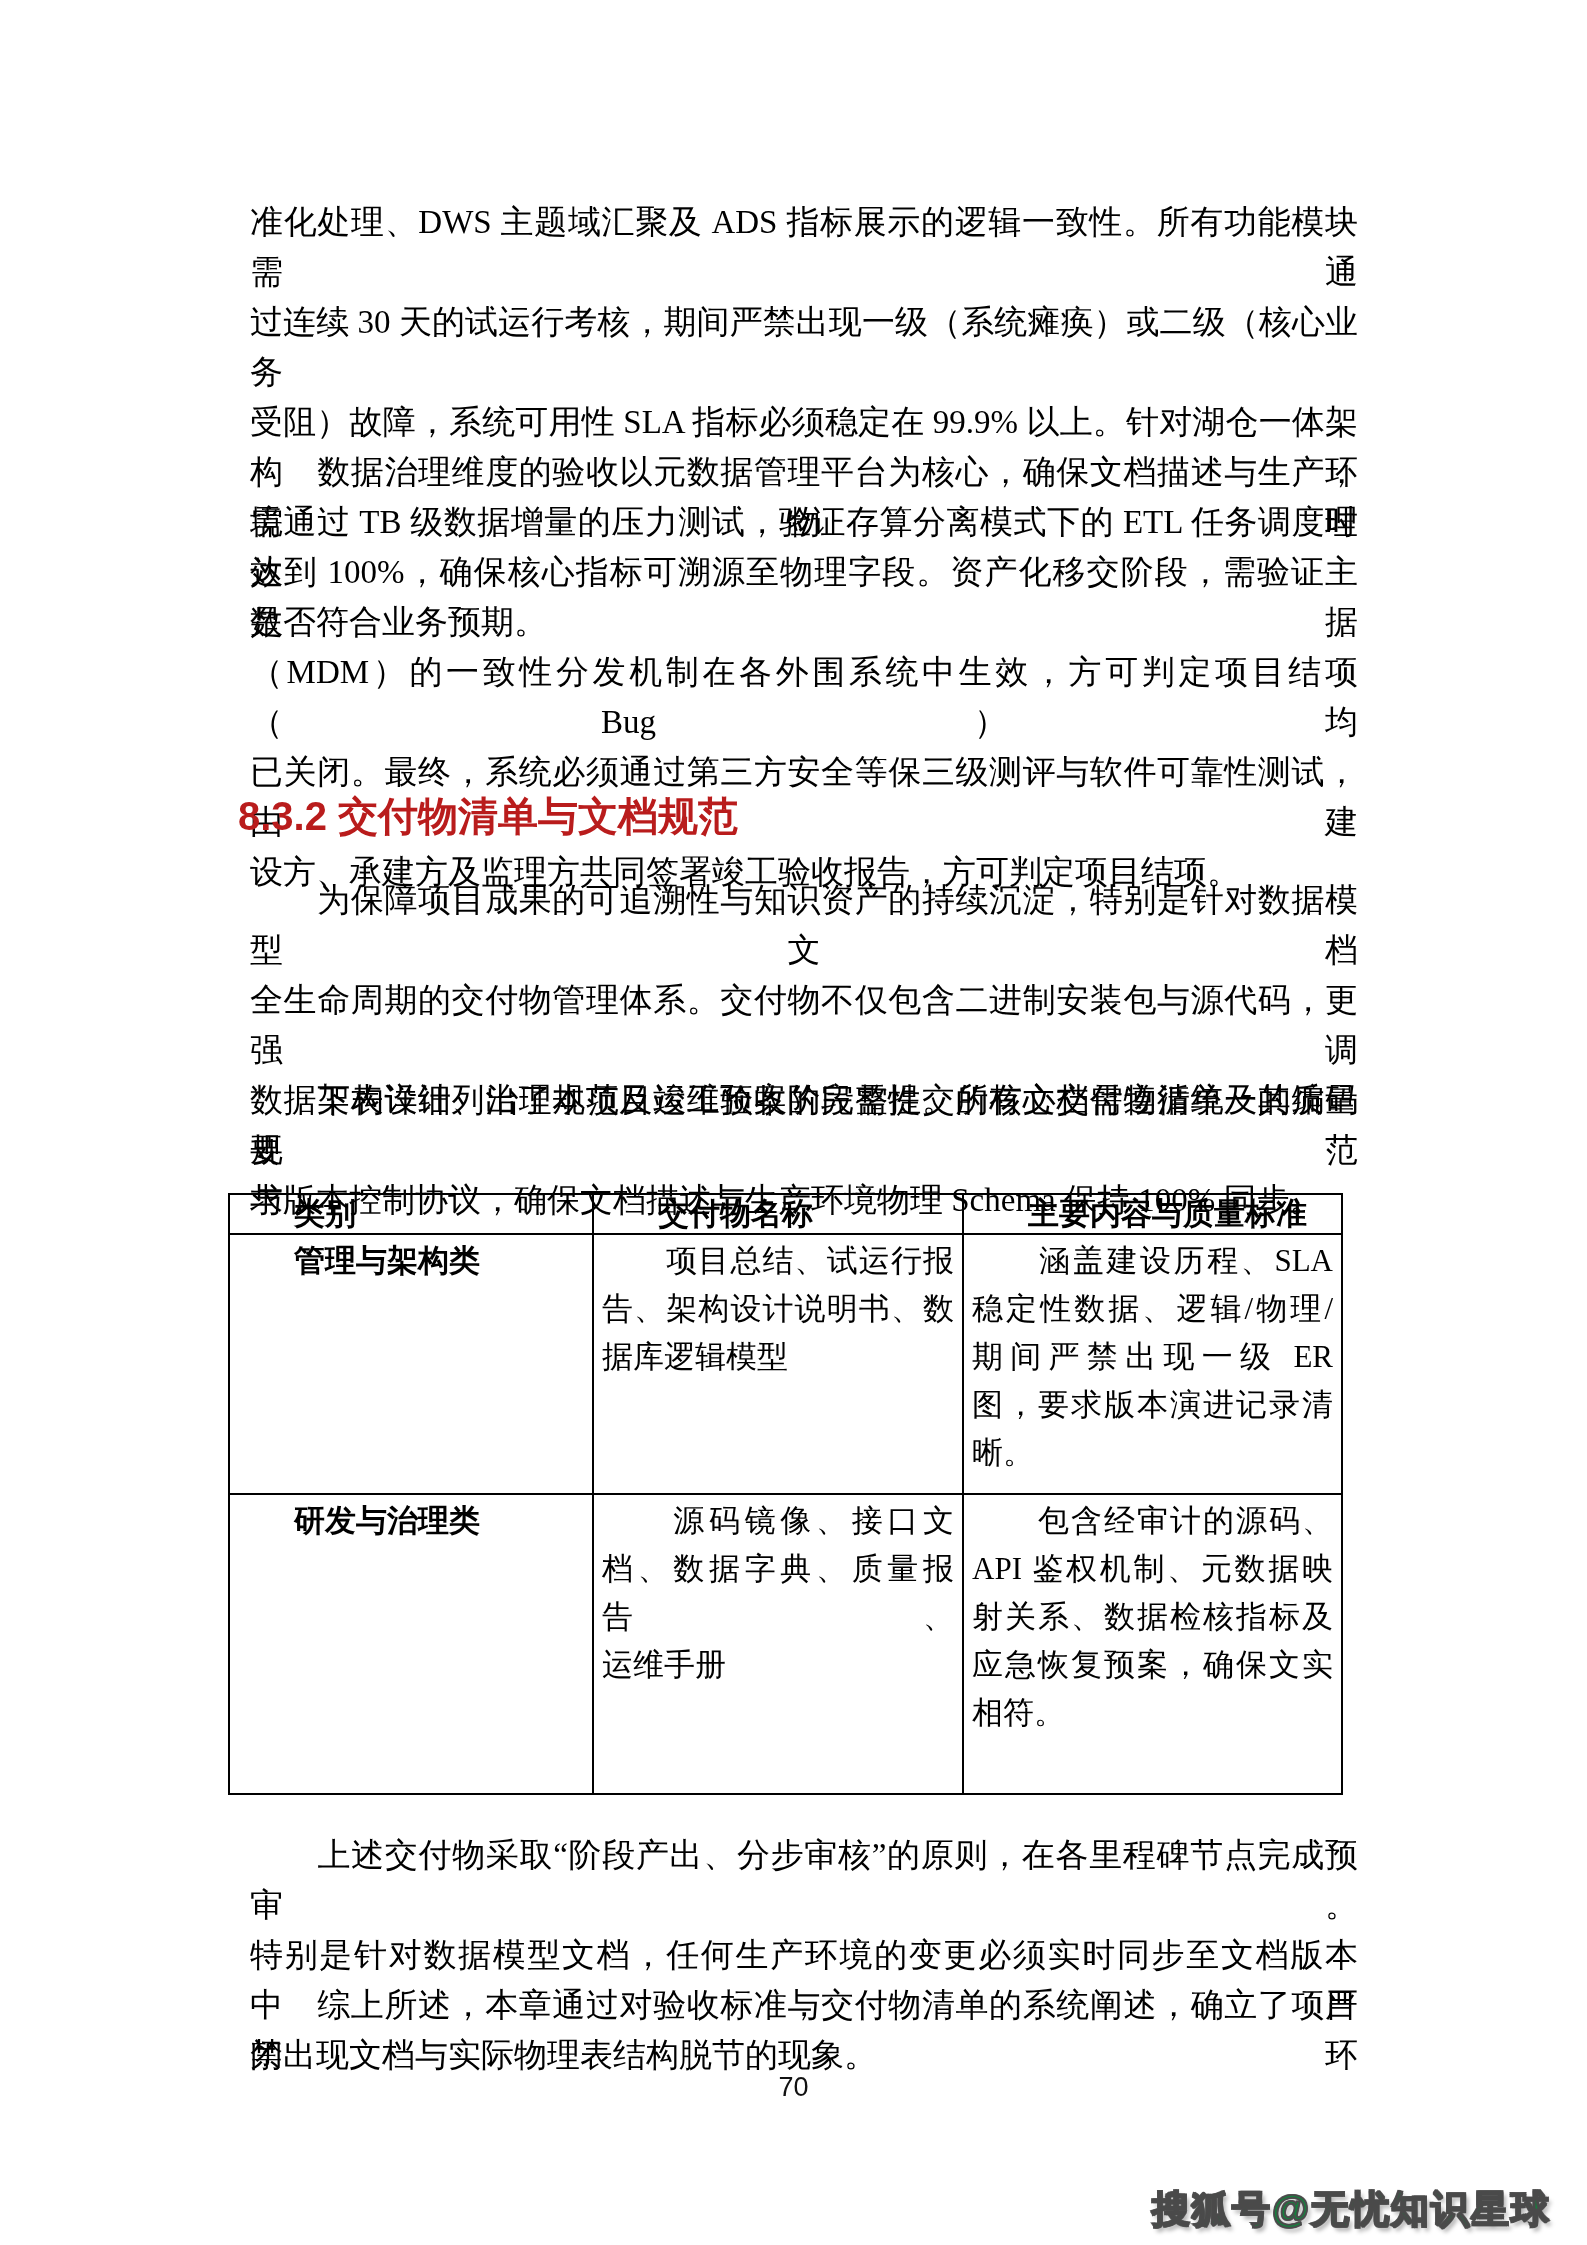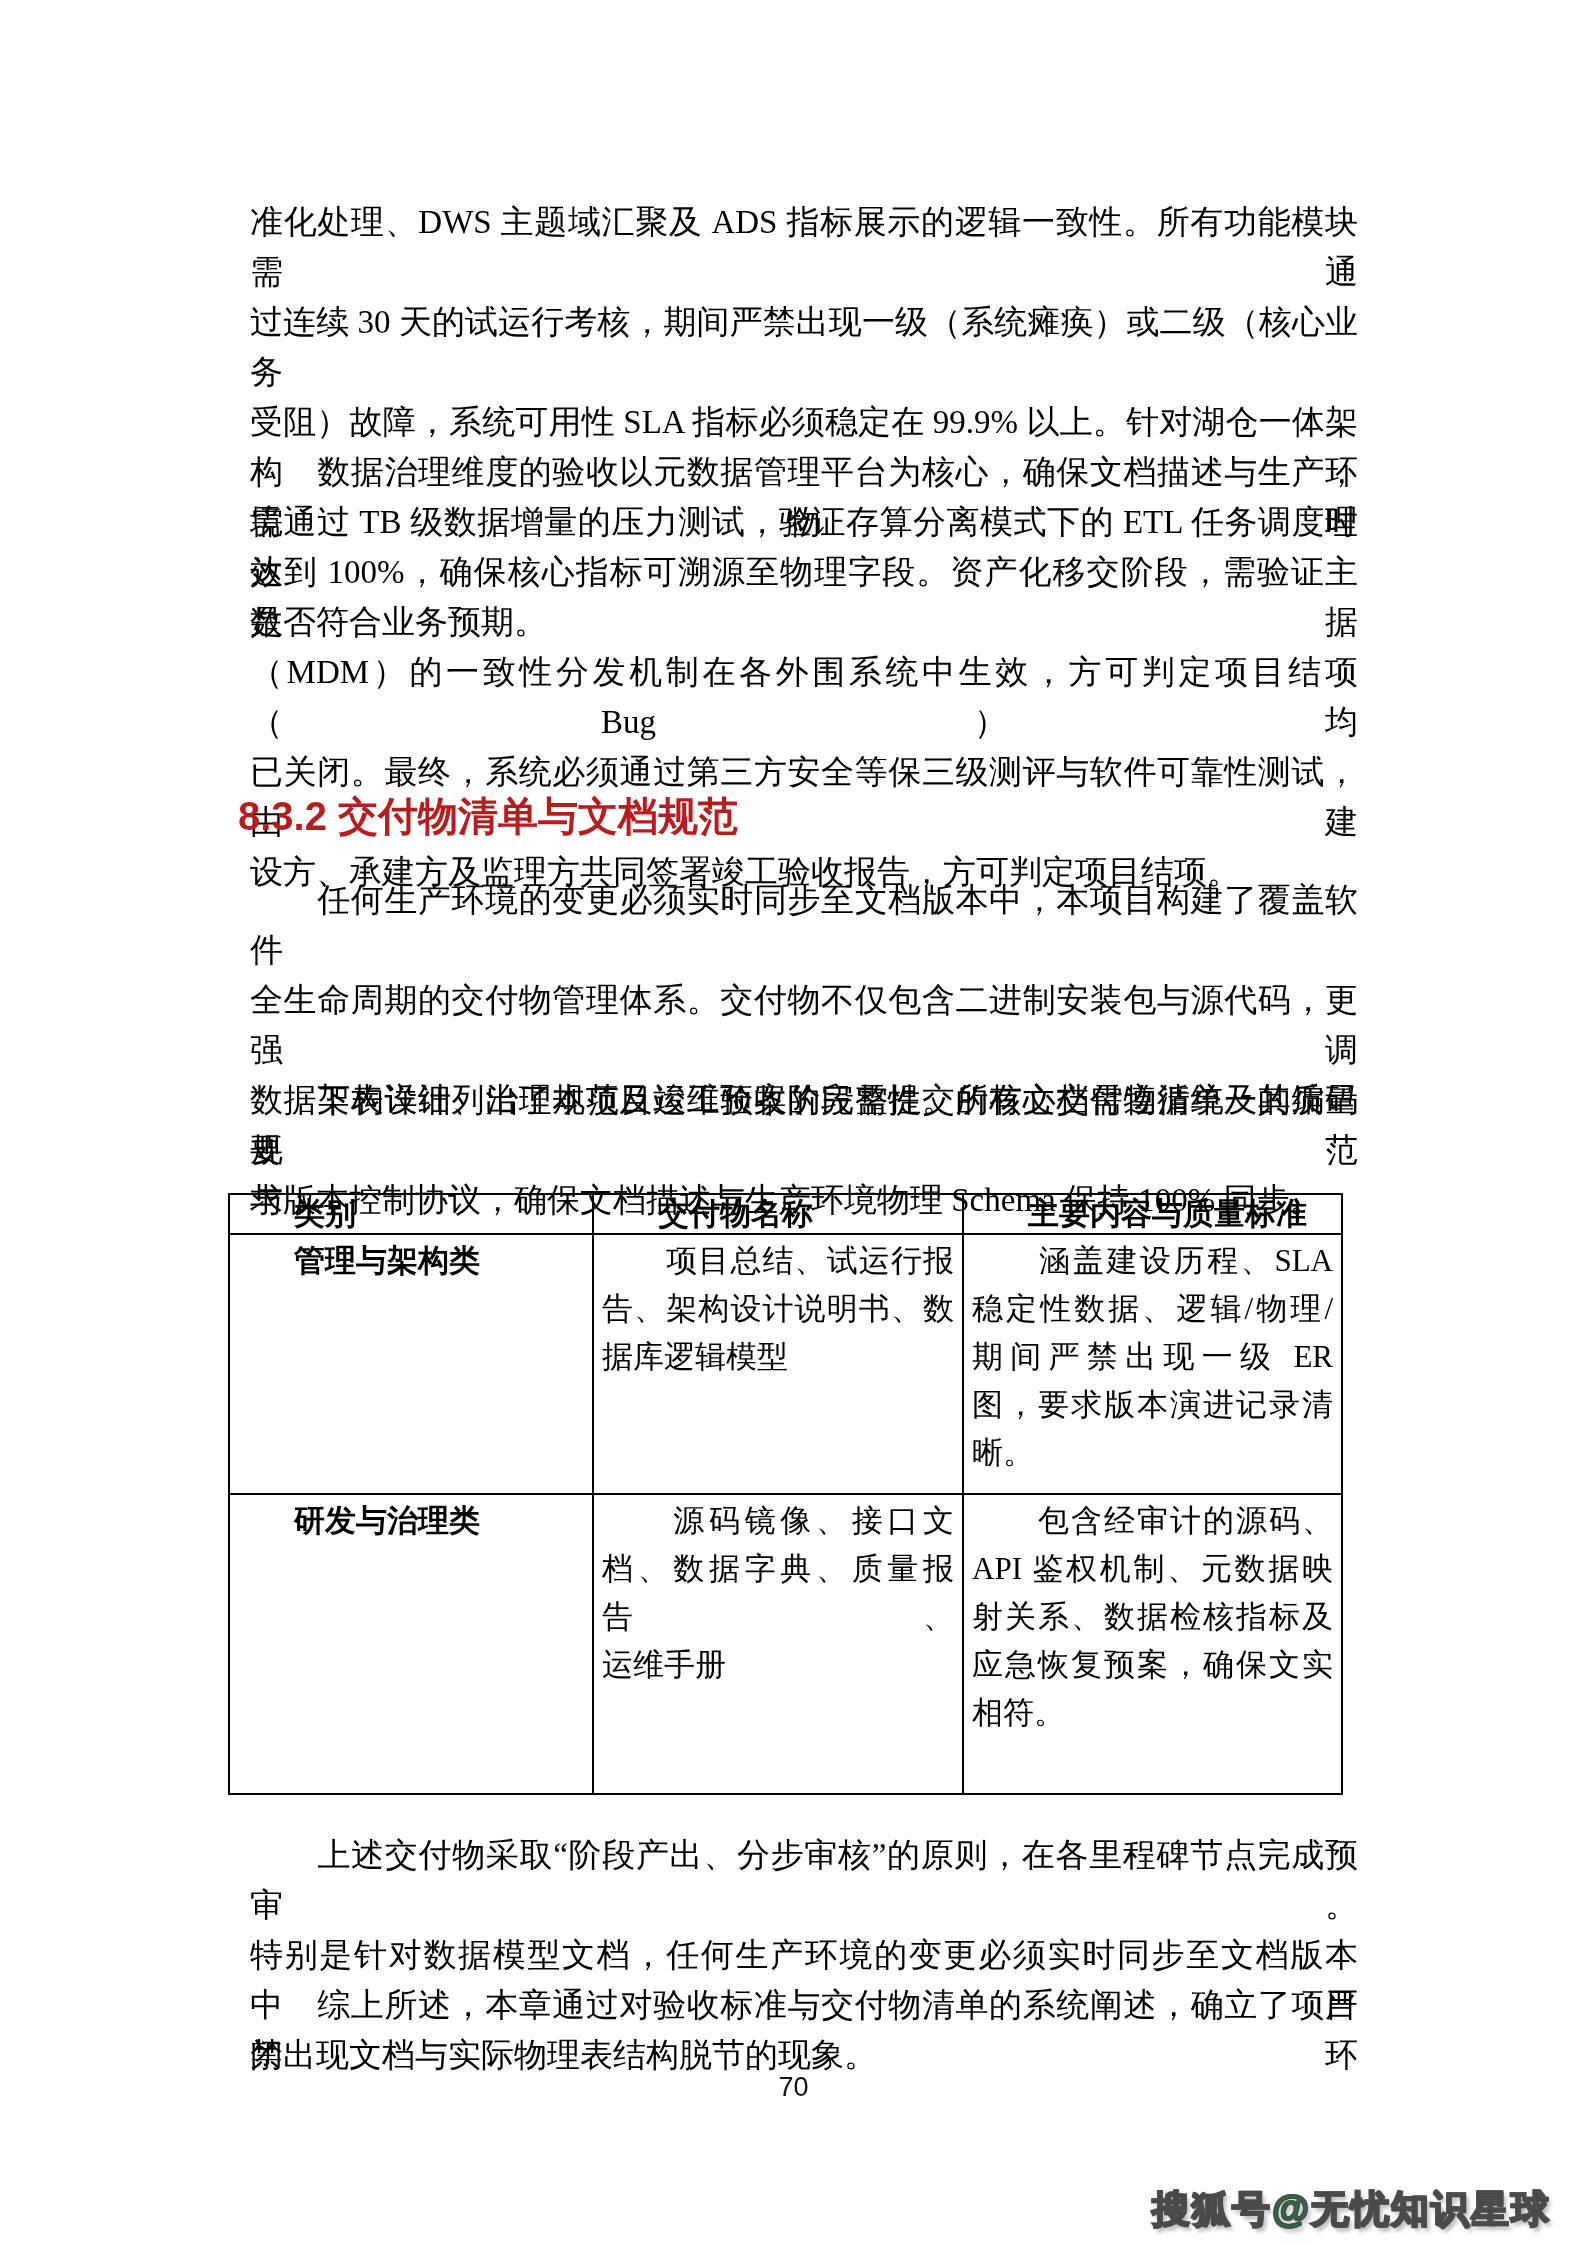--- a/index.html
+++ b/index.html
@@ -123,21 +123,21 @@
       <div class="tline">　　数据治理维度的验收以元数据管理平台为核心，确保文档描述与生产环境物理</div>
       <div class="tline">达到 100%，确保核心指标可溯源至物理字段。资产化移交阶段，需验证主数据</div>
       <div class="tline">（MDM）的一致性分发机制在各外围系统中生效，方可判定项目结项（Bug）均</div>
       <div class="tline">已关闭。最终，系统必须通过第三方安全等保三级测评与软件可靠性测试，由建</div>
       <div class="tline">设方、承建方及监理方共同签署竣工验收报告，方可判定项目结项。</div>
     </div>
 
   <h2 class="heading">8.3.2 交付物清单与文档规范</h2>
 
   <div class="para" style="top:875px">
-      <div class="tline">　　任何生产环境的变更必须实时同步至文档版本中，本项目构建了覆盖软件</div>
+      <div class="tline">　　为保障项目成果的可追溯性与知识资产的持续沉淀，特别是针对数据模型文档</div>
       <div class="tline">全生命周期的交付物管理体系。交付物不仅包含二进制安装包与源代码，更强调</div>
       <div class="tline">数据架构设计、治理规范及运维预案的完整性。所有文档需遵循统一的编码规范</div>
       <div class="tline">与版本控制协议，确保文档描述与生产环境物理 Schema 保持 100% 同步。</div>
     </div>
 
   <div class="para" style="top:1075px">
       <div class="tline">　　下表详细列出了本项目竣工验收阶段需提交的核心交付物清单及其质量要</div>
       <div class="tline">求：</div>
     </div>
 

